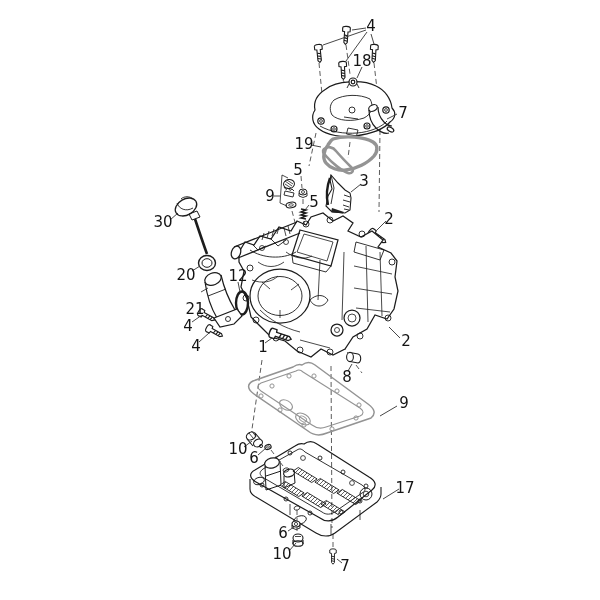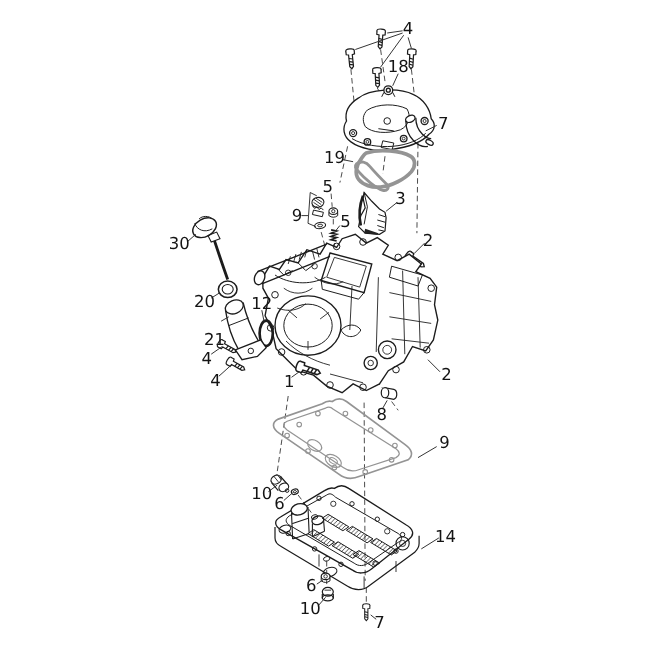--- a/index.html
+++ b/index.html
@@ -324,17 +324,17 @@
 <span class="callout" style="left:238px;top:276px">12</span>
 <span class="callout" style="left:195px;top:309px">21</span>
 <span class="callout" style="left:188px;top:326px">4</span>
 <span class="callout" style="left:196px;top:346px">4</span>
 <span class="callout" style="left:263px;top:347px">1</span>
 <span class="callout" style="left:406px;top:341px">2</span>
 <span class="callout" style="left:347px;top:377px">8</span>
 <span class="callout" style="left:404px;top:403px">9</span>
 <span class="callout" style="left:238px;top:449px">10</span>
 <span class="callout" style="left:254px;top:458px">6</span>
-<span class="callout" style="left:405px;top:488px">14</span>
+<span class="callout" style="left:405px;top:488px">17</span>
 <span class="callout" style="left:283px;top:533px">6</span>
 <span class="callout" style="left:282px;top:554px">10</span>
 <span class="callout" style="left:345px;top:566px">7</span>
 </div>
 
 </body></html>

